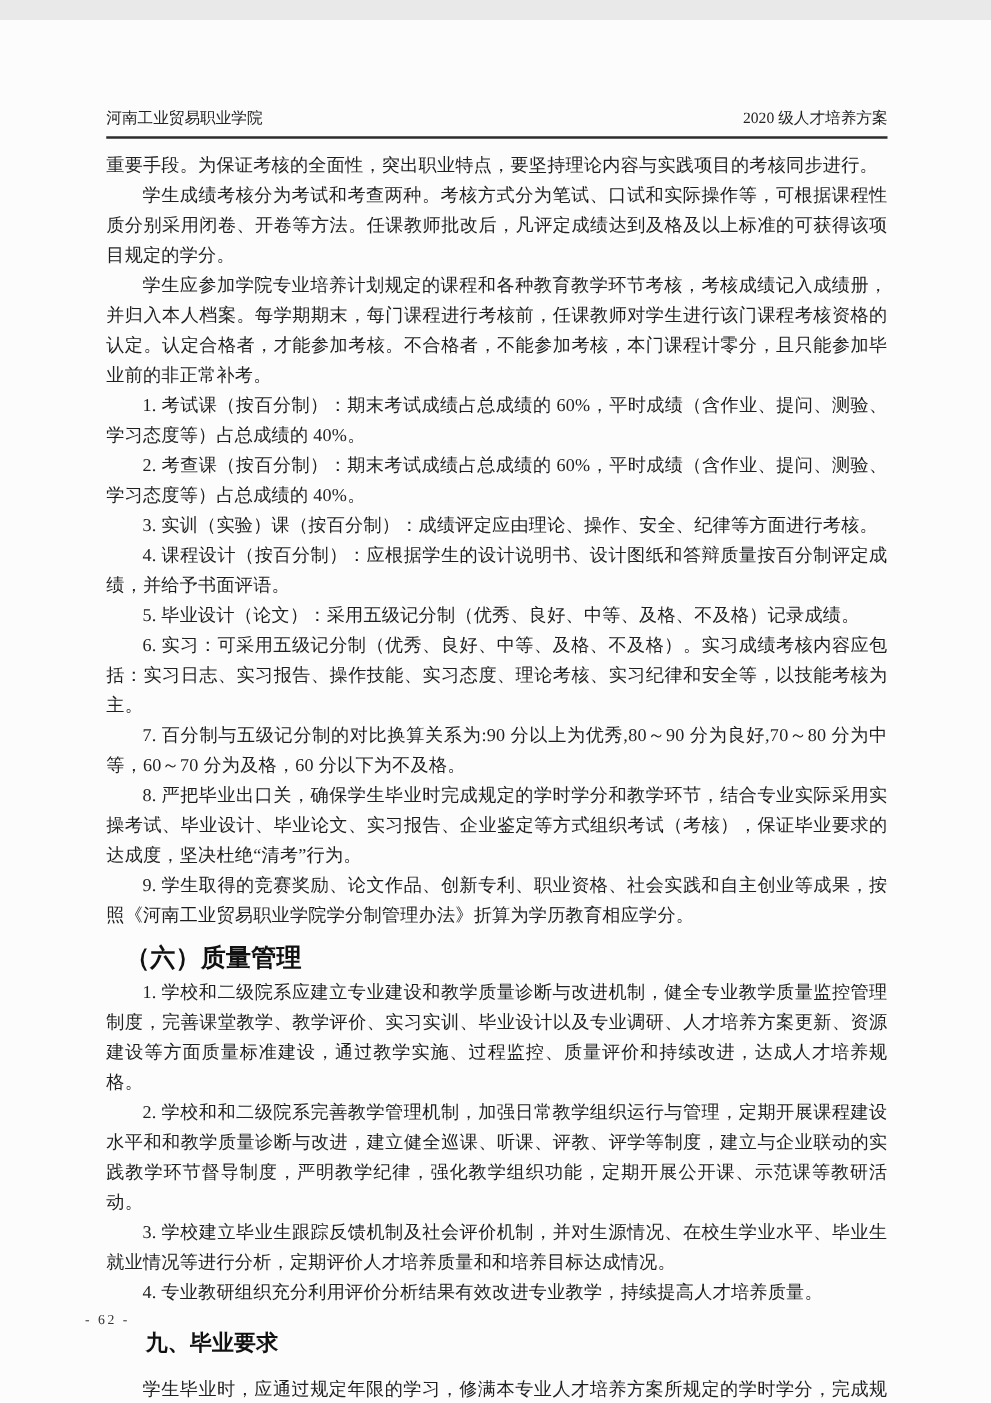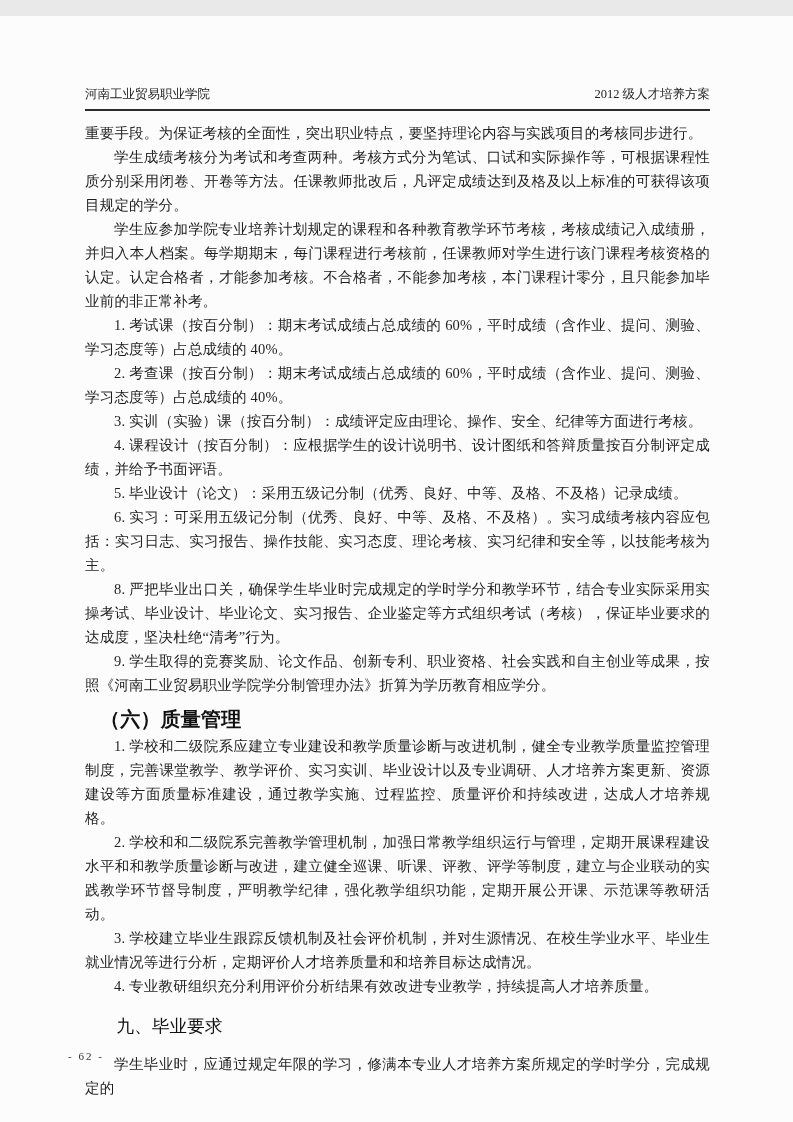--- a/index.html
+++ b/index.html
@@ -51,21 +51,21 @@
     font-weight: bold;
     font-size: 20px;
     line-height: 24px;
     color: #111;
     text-indent: 0.75em;
     margin: 10px 0 3px 0;
     text-align: left;
   }
   .h-main {
     font-family: "Liberation Sans", "DejaVu Sans", sans-serif;
-    font-weight: normal;
+    font-weight: bold;
     font-size: 17.5px;
     line-height: 26px;
     color: #111;
     text-indent: 1.8em;
     margin: 15px 0 13px 0;
     text-align: left;
   }
   .page-footer {
     position: absolute;
     left: 68px;
@@ -77,33 +77,34 @@
   }
 </style>
 </head>
 <body>
 
 <div class="page">
   <div class="content">
 
     <div class="page-header">
       <span>河南工业贸易职业学院</span>
-      <span>2012 级人才培养方案</span>
+      <span>2020 级人才培养方案</span>
     </div>
 
     <div class="doc-body">
       <p class="para-cont">重要手段。为保证考核的全面性，突出职业特点，要坚持理论内容与实践项目的考核同步进行。</p>
       <p class="para-indent">学生成绩考核分为考试和考查两种。考核方式分为笔试、口试和实际操作等，可根据课程性质分别采用闭卷、开卷等方法。任课教师批改后，凡评定成绩达到及格及以上标准的可获得该项目规定的学分。</p>
       <p class="para-indent">学生应参加学院专业培养计划规定的课程和各种教育教学环节考核，考核成绩记入成绩册，并归入本人档案。每学期期末，每门课程进行考核前，任课教师对学生进行该门课程考核资格的认定。认定合格者，才能参加考核。不合格者，不能参加考核，本门课程计零分，且只能参加毕业前的非正常补考。</p>
       <p class="para-indent">1. 考试课（按百分制）：期末考试成绩占总成绩的 60%，平时成绩（含作业、提问、测验、学习态度等）占总成绩的 40%。</p>
       <p class="para-indent">2. 考查课（按百分制）：期末考试成绩占总成绩的 60%，平时成绩（含作业、提问、测验、学习态度等）占总成绩的 40%。</p>
       <p class="para-indent">3. 实训（实验）课（按百分制）：成绩评定应由理论、操作、安全、纪律等方面进行考核。</p>
       <p class="para-indent">4. 课程设计（按百分制）：应根据学生的设计说明书、设计图纸和答辩质量按百分制评定成绩，并给予书面评语。</p>
       <p class="para-indent">5. 毕业设计（论文）：采用五级记分制（优秀、良好、中等、及格、不及格）记录成绩。</p>
       <p class="para-indent">6. 实习：可采用五级记分制（优秀、良好、中等、及格、不及格）。实习成绩考核内容应包括：实习日志、实习报告、操作技能、实习态度、理论考核、实习纪律和安全等，以技能考核为主。</p>
+      <p class="para-indent">7. 百分制与五级记分制的对比换算关系为:90 分以上为优秀,80～90 分为良好,70～80 分为中等，60～70 分为及格，60 分以下为不及格。</p>
       <p class="para-indent">8. 严把毕业出口关，确保学生毕业时完成规定的学时学分和教学环节，结合专业实际采用实操考试、毕业设计、毕业论文、实习报告、企业鉴定等方式组织考试（考核），保证毕业要求的达成度，坚决杜绝“清考”行为。</p>
       <p class="para-indent">9. 学生取得的竞赛奖励、论文作品、创新专利、职业资格、社会实践和自主创业等成果，按照《河南工业贸易职业学院学分制管理办法》折算为学历教育相应学分。</p>
       <h3 class="h-sub">（六）质量管理</h3>
       <p class="para-indent">1. 学校和二级院系应建立专业建设和教学质量诊断与改进机制，健全专业教学质量监控管理制度，完善课堂教学、教学评价、实习实训、毕业设计以及专业调研、人才培养方案更新、资源建设等方面质量标准建设，通过教学实施、过程监控、质量评价和持续改进，达成人才培养规格。</p>
       <p class="para-indent">2. 学校和和二级院系完善教学管理机制，加强日常教学组织运行与管理，定期开展课程建设水平和和教学质量诊断与改进，建立健全巡课、听课、评教、评学等制度，建立与企业联动的实践教学环节督导制度，严明教学纪律，强化教学组织功能，定期开展公开课、示范课等教研活动。</p>
       <p class="para-indent">3. 学校建立毕业生跟踪反馈机制及社会评价机制，并对生源情况、在校生学业水平、毕业生就业情况等进行分析，定期评价人才培养质量和和培养目标达成情况。</p>
       <p class="para-indent">4. 专业教研组织充分利用评价分析结果有效改进专业教学，持续提高人才培养质量。</p>
       <h2 class="h-main">九、毕业要求</h2>
       <p class="para-indent">学生毕业时，应通过规定年限的学习，修满本专业人才培养方案所规定的学时学分，完成规定的</p>
     </div>

